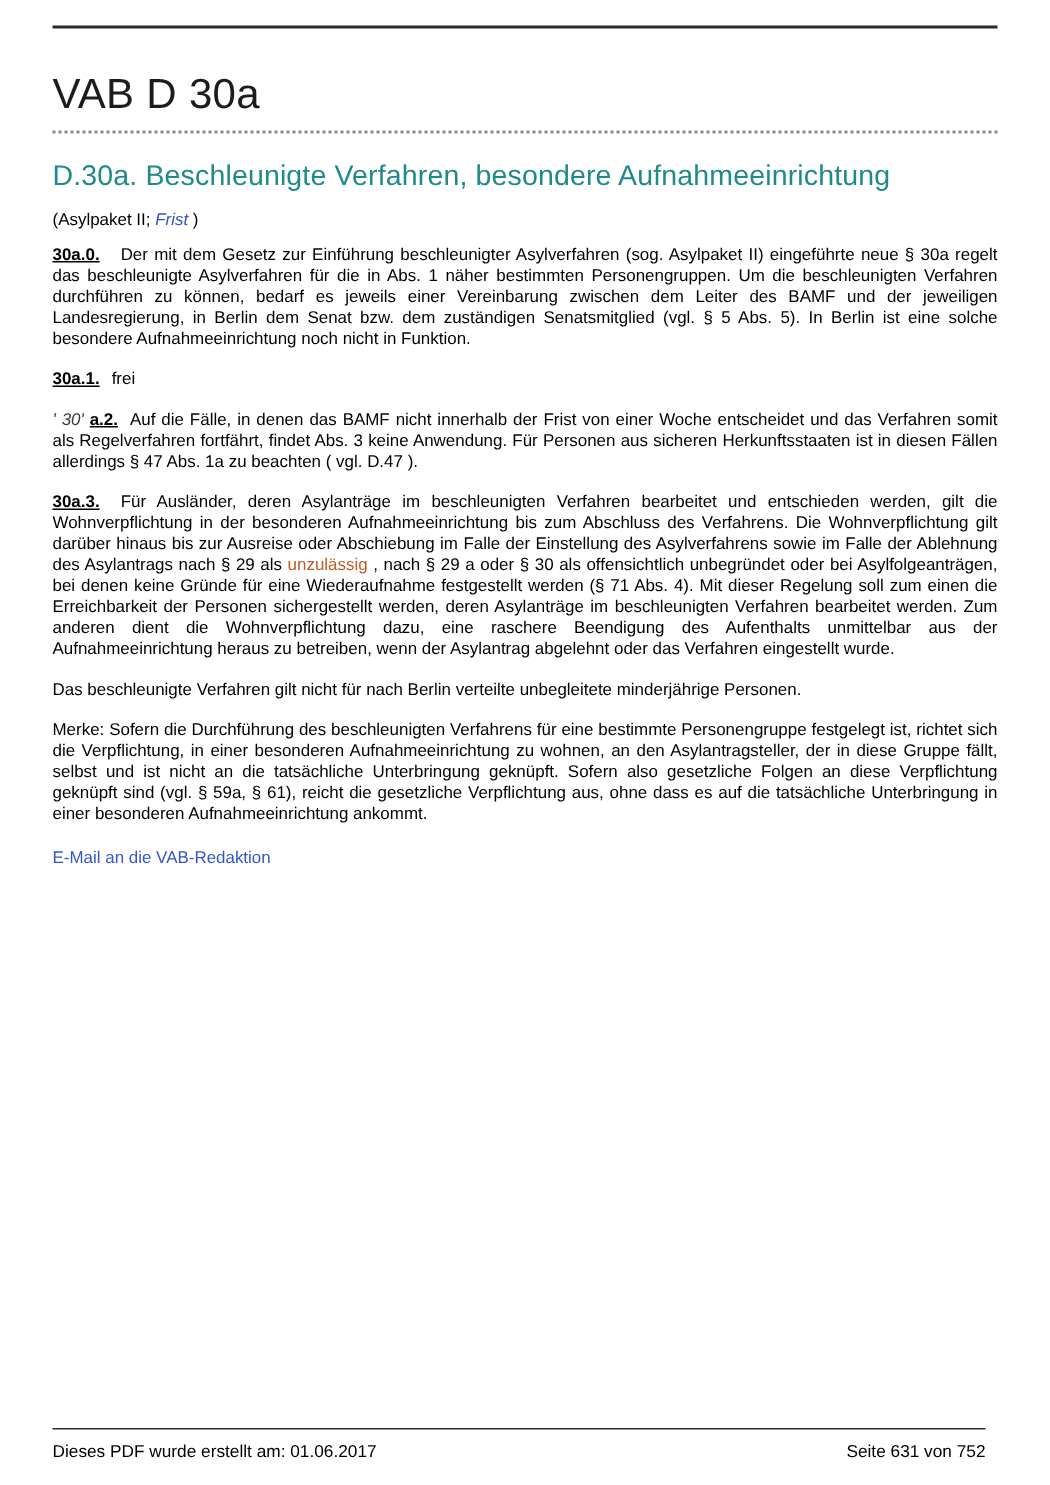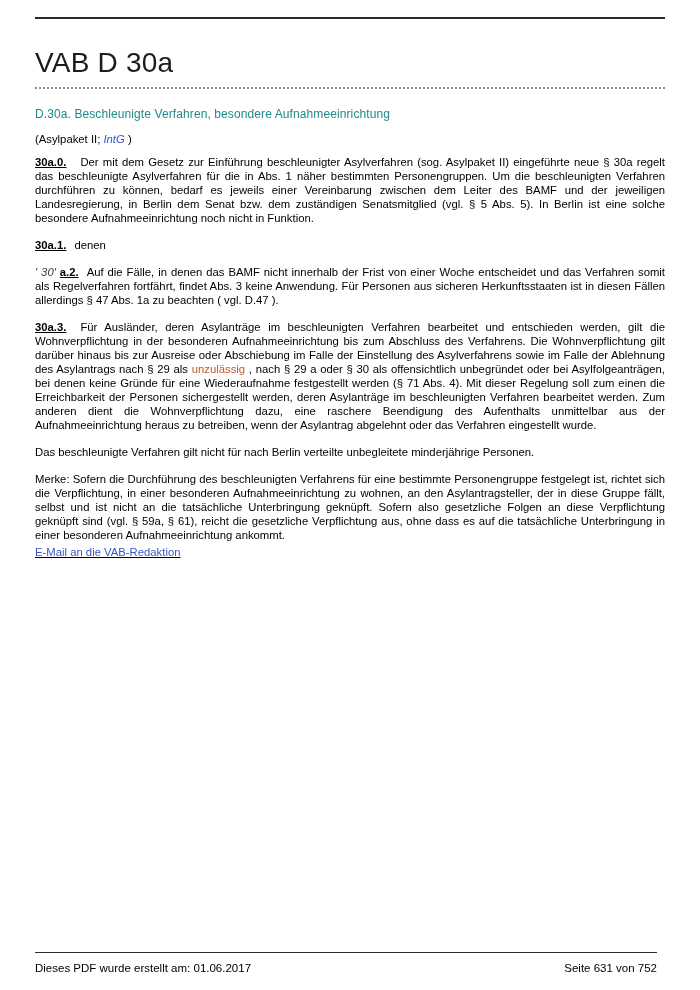--- a/index.html
+++ b/index.html
@@ -7,56 +7,56 @@
     width:700px;height:990px;position:relative;
     font-family:"Liberation Sans","DejaVu Sans",sans-serif;
     color:#000;
     -webkit-font-smoothing:antialiased;
   }
   .page{padding:10px 35px 0 35px;}
   .header-title{font-size:15px;color:#1a1a1a;padding-top:4px;letter-spacing:.1px;}
   .header-rule{border-bottom:2px solid #2b2b2b;margin-top:7px;}
   .doc-code{font-size:28px;font-weight:400;color:#1c1c1c;margin:28px 0 0 0;letter-spacing:.2px;}
   .dotted-rule{border-bottom:2px dotted #8a8a8a;margin-top:8px;}
-  .section-heading{color:#1f8a8a;font-size:12px;font-weight:400;margin:18px 0 0 0;letter-spacing:.1px;}
+  .section-heading{color:#1f8a8a;font-size:19px;font-weight:400;margin:18px 0 0 0;letter-spacing:.1px;}
   .meta{font-size:11.3px;margin:12px 0 0 0;}
   .para{font-size:11.3px;line-height:14px;text-align:justify;margin:13px 0 0 0;}
   .para.first{margin-top:10px;}
   .label{font-weight:bold;text-decoration:underline;}
   .tab{display:inline-block;width:14px;}
   .tab-sm{display:inline-block;width:8px;}
   .rev{font-style:italic;color:#3a3a3a;}
   .bold{font-weight:normal;}
   a.link{color:#3355cc;text-decoration:none;cursor:pointer;}
   .italic{font-style:italic;}
   .word-link{color:#c05a28;cursor:pointer;}
-  .email{margin-top:4px;font-size:11.3px;text-decoration:underline;}
+  .email{margin-top:16px;font-size:11.3px;}
   .footer{position:absolute;left:35px;right:43px;bottom:16px;}
   .footer-rule{border-top:1.5px solid #2b2b2b;}
   .footer-row{display:flex;justify-content:space-between;font-size:11.5px;padding-top:9px;color:#000;}
 </style>
 </head>
 <body>
 
 <div class="page">
 
   <div>
     <div class="header-rule"></div>
   </div>
 
   <h1 class="doc-code">VAB D 30a</h1>
   <div class="dotted-rule"></div>
 
   <h2 class="section-heading">D.30a. Beschleunigte Verfahren, besondere Aufnahmeeinrichtung</h2>
 
-  <p class="meta"><span>(Asylpaket II; </span><a class="link italic">IntG</a><span> )</span></p>
+  <p class="meta"><span>(Asylpaket II; </span><a class="link italic">Frist</a><span> )</span></p>
 
   <p class="para first"><span class="label">30a.0.</span><span class="tab"></span><span>Der mit dem Gesetz zur Einführung beschleunigter Asylverfahren (sog. Asylpaket II) eingeführte neue § 30a regelt das beschleunigte Asylverfahren für die in Abs. 1 näher bestimmten Personengruppen. Um die beschleunigten Verfahren durchführen zu können, bedarf es jeweils einer Vereinbarung zwischen dem Leiter des BAMF und der jeweiligen Landesregierung, in Berlin dem Senat bzw. dem zuständigen Senatsmitglied (vgl. § 5 Abs. 5).  In Berlin ist eine solche besondere Aufnahmeeinrichtung noch nicht in Funktion.</span></p>
 
-  <p class="para"><span class="label">30a.1.</span><span class="tab-sm"></span><span>denen</span></p>
+  <p class="para"><span class="label">30a.1.</span><span class="tab-sm"></span><span>frei</span></p>
 
   <p class="para"><span class="rev">' 30'</span> <span class="label">a.2.</span><span class="tab-sm"></span><span>Auf die Fälle, in denen das BAMF nicht innerhalb der Frist von einer  Woche entscheidet und das Verfahren somit als Regelverfahren fortfährt, findet Abs. 3 keine Anwendung. Für Personen aus sicheren Herkunftsstaaten ist in diesen Fällen allerdings § 47 Abs. 1a zu beachten ( vgl. D.47 ).</span></p>
 
   <p class="para"><span class="label">30a.3.</span><span class="tab"></span><span>Für Ausländer, deren Asylanträge im beschleunigten Verfahren bearbeitet und entschieden werden, gilt die </span><span class="bold">Wohnverpflichtung</span><span> in der besonderen Aufnahmeeinrichtung bis zum Abschluss des Verfahrens. Die Wohnverpflichtung gilt darüber hinaus bis zur Ausreise oder Abschiebung im Falle der Einstellung des Asylverfahrens sowie im Falle der Ablehnung des Asylantrags nach § 29 als </span><span class="word-link">unzulässig</span><span> , nach § 29 a oder § 30 als offensichtlich unbegründet oder bei Asylfolgeanträgen, bei denen keine Gründe für eine Wiederaufnahme festgestellt werden  (§ 71 Abs. 4). Mit dieser Regelung soll zum einen die Erreichbarkeit der Personen sichergestellt werden, deren Asylanträge im beschleunigten Verfahren bearbeitet werden. Zum anderen dient die Wohnverpflichtung dazu, eine raschere Beendigung des Aufenthalts unmittelbar aus der Aufnahmeeinrichtung heraus zu betreiben, wenn der Asylantrag abgelehnt oder das Verfahren eingestellt wurde.</span></p>
 
   <p class="para"><span>Das beschleunigte Verfahren gilt nicht für nach Berlin verteilte unbegleitete minderjährige Personen.</span></p>
 
   <p class="para"><span class="bold">Merke</span><span>: Sofern die Durchführung des beschleunigten Verfahrens für eine bestimmte Personengruppe festgelegt ist, richtet sich die Verpflichtung, in einer besonderen Aufnahmeeinrichtung zu wohnen, an den Asylantragsteller, der in diese Gruppe fällt, selbst und ist nicht an die tatsächliche Unterbringung geknüpft. Sofern also gesetzliche Folgen an diese Verpflichtung geknüpft sind (vgl. § 59a, § 61), reicht die gesetzliche Verpflichtung aus, ohne dass es auf die tatsächliche Unterbringung in einer besonderen Aufnahmeeinrichtung ankommt.</span></p>
 
   <p class="email"><a class="link">E-Mail an die VAB-Redaktion</a></p>

